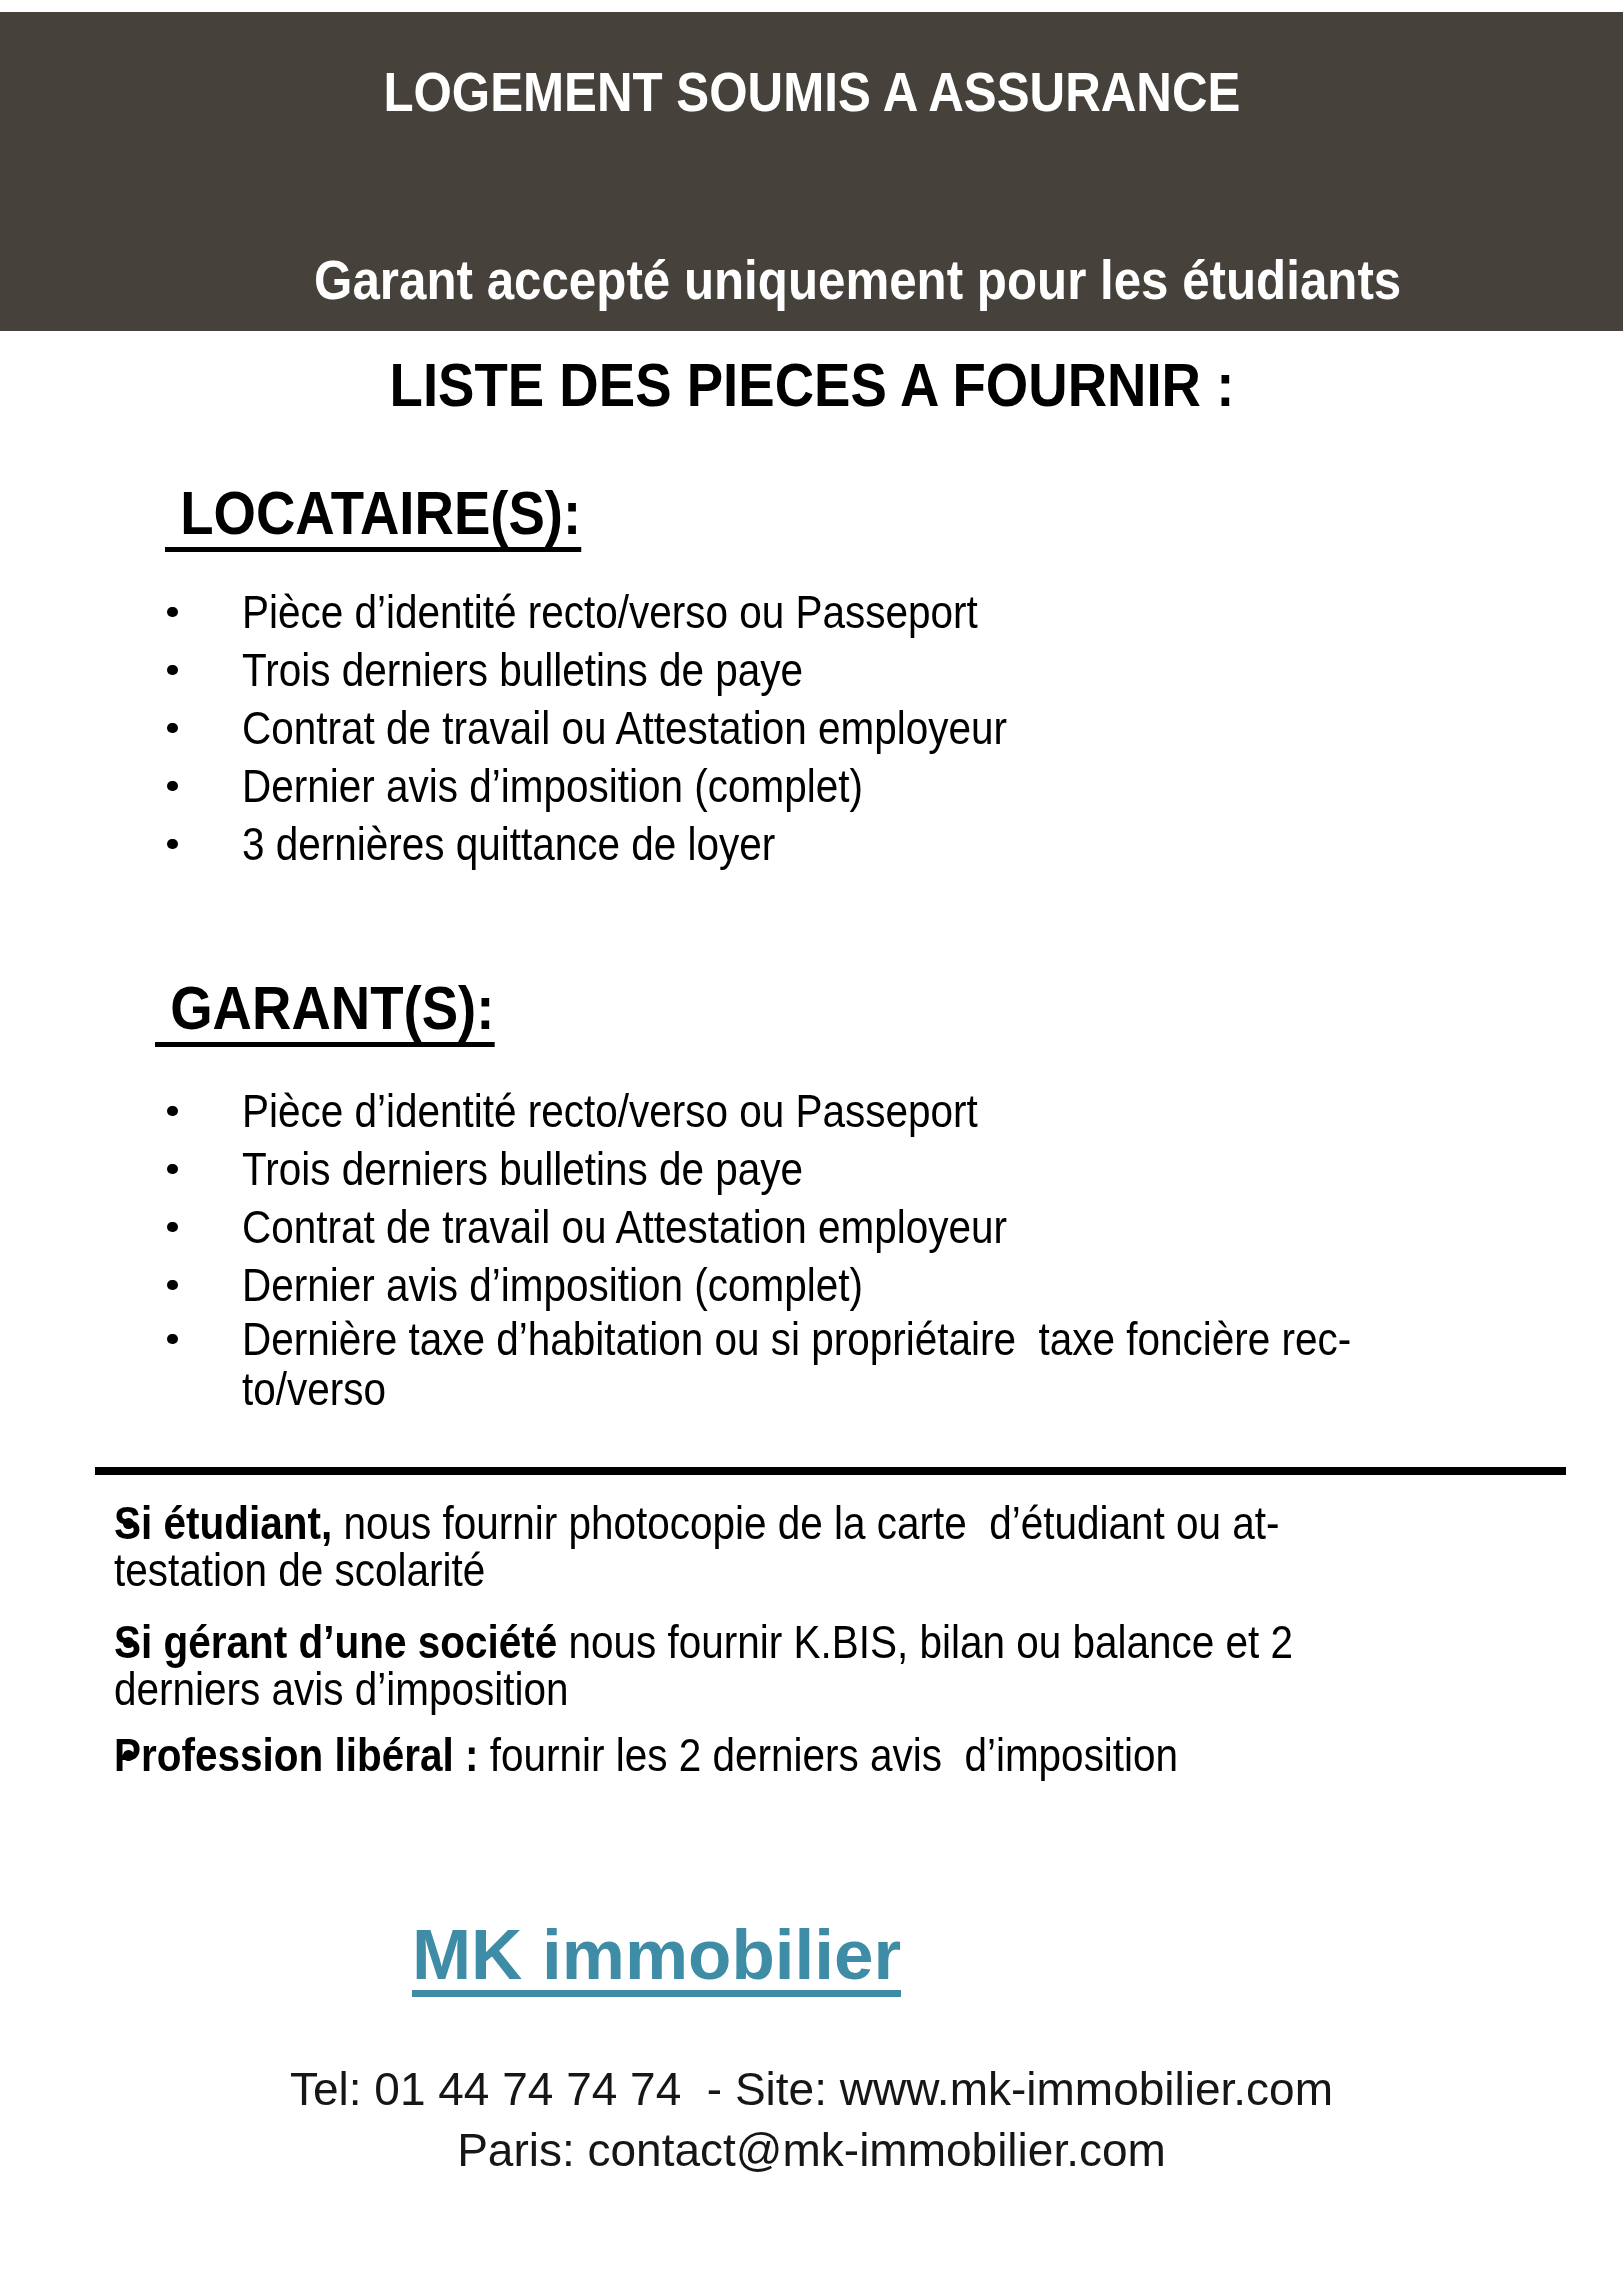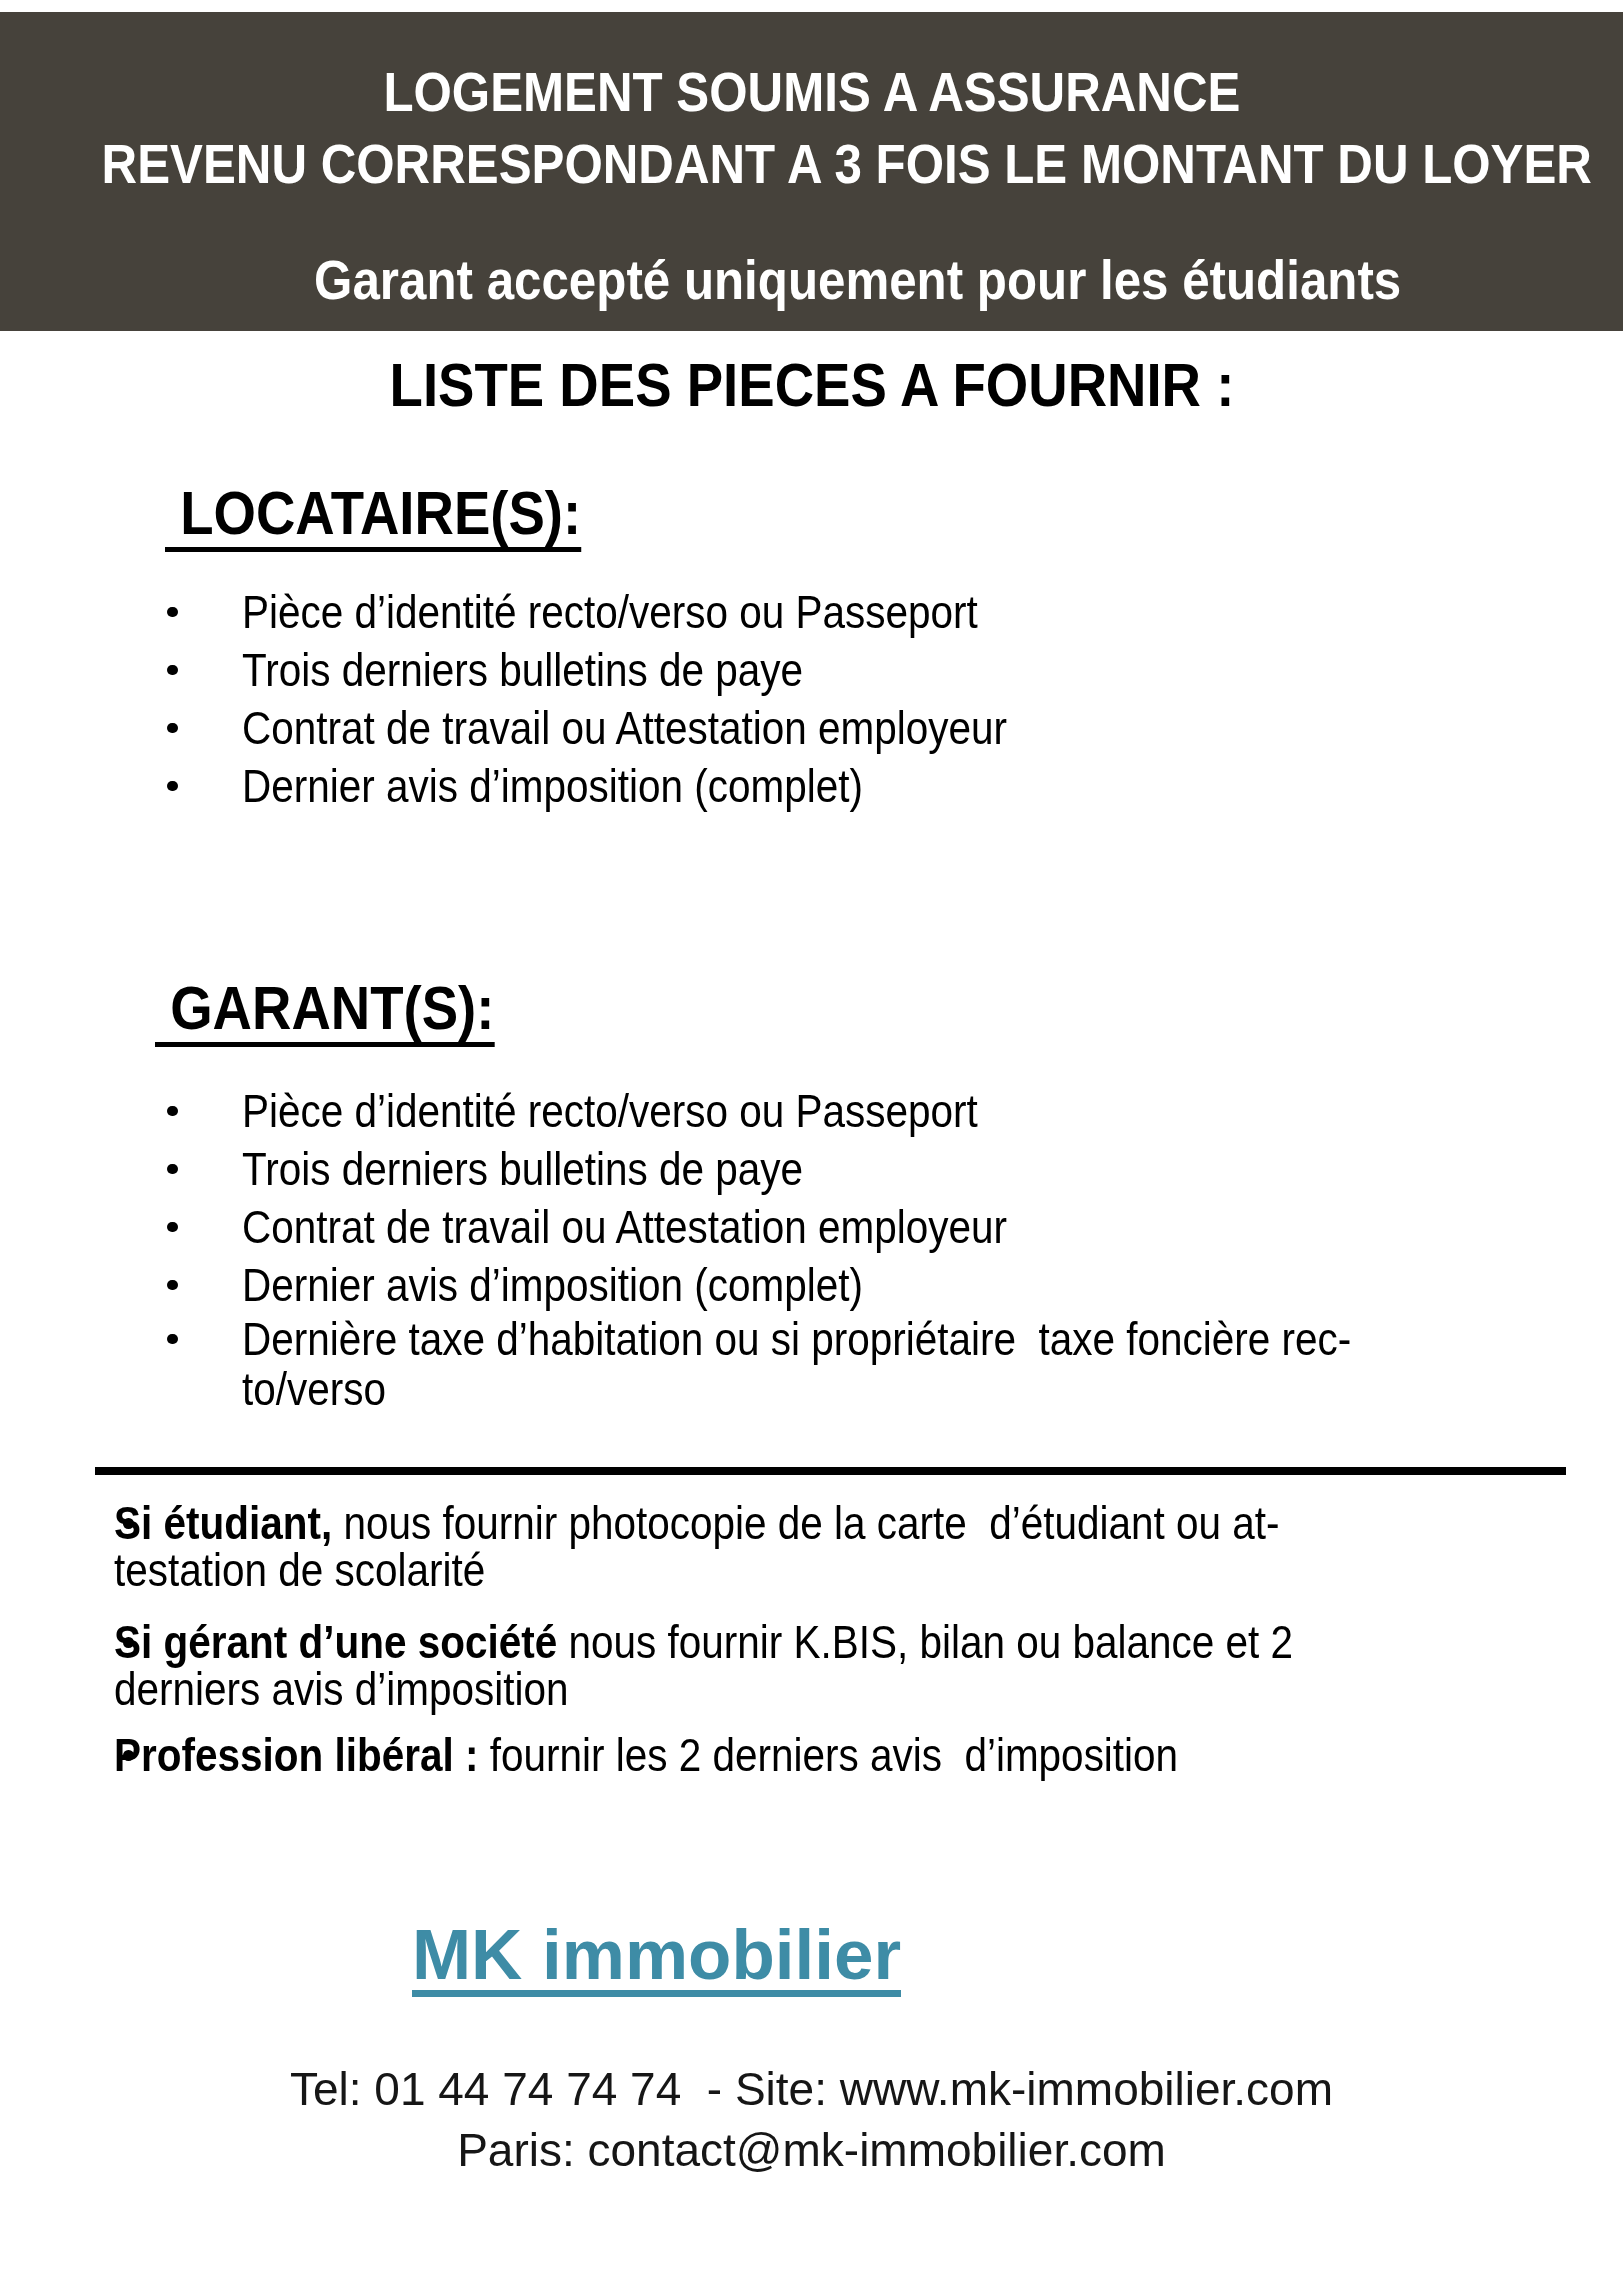--- a/index.html
+++ b/index.html
@@ -101,21 +101,20 @@
   .tel{top:2066px;}
   .email{top:2127px;}
 </style>
 </head>
 <body>
 
 <div class="page">
 
   <div class="banner">
     <div class="banner-line banner-line1"><span class="condensed-c pre">LOGEMENT SOUMIS A ASSURANCE</span></div>
-    <div class="banner-line banner-line2"><span class="condensed-c pre">REVENU CORRESPONDANT A 3 FOIS LE MONTANT DU LOYER</span></div>
     <div class="banner-line banner-line3"><span class="condensed-c pre">Garant accepté uniquement pour les étudiants</span></div>
   </div>
 
   <div class="doc-title"><span class="condensed-c pre">LISTE DES PIECES A FOURNIR :</span></div>
 
   <div class="sec-heading heading-loc">
     <span class="condensed"><span class="hd"> LOCATAIRE(S):</span></span>
   </div>
 
   <div class="list list-loc">
@@ -127,20 +126,24 @@
       <span class="dot"></span>
       <span class="condensed pre">Trois derniers bulletins de paye</span>
     </div>
     <div class="row">
       <span class="dot"></span>
       <span class="condensed pre">Contrat de travail ou Attestation employeur</span>
     </div>
     <div class="row">
       <span class="dot"></span>
       <span class="condensed pre">Dernier avis d’imposition (complet)</span>
+    </div>
+    <div class="row">
+      <span class="dot"></span>
+      <span class="condensed pre">3 dernières quittance de loyer</span>
     </div>
   </div>
 
   <div class="sec-heading heading-gar">
     <span class="condensed"><span class="hd"> GARANT(S):</span></span>
   </div>
 
   <div class="list list-gar">
     <div class="row">
       <span class="dot"></span>

